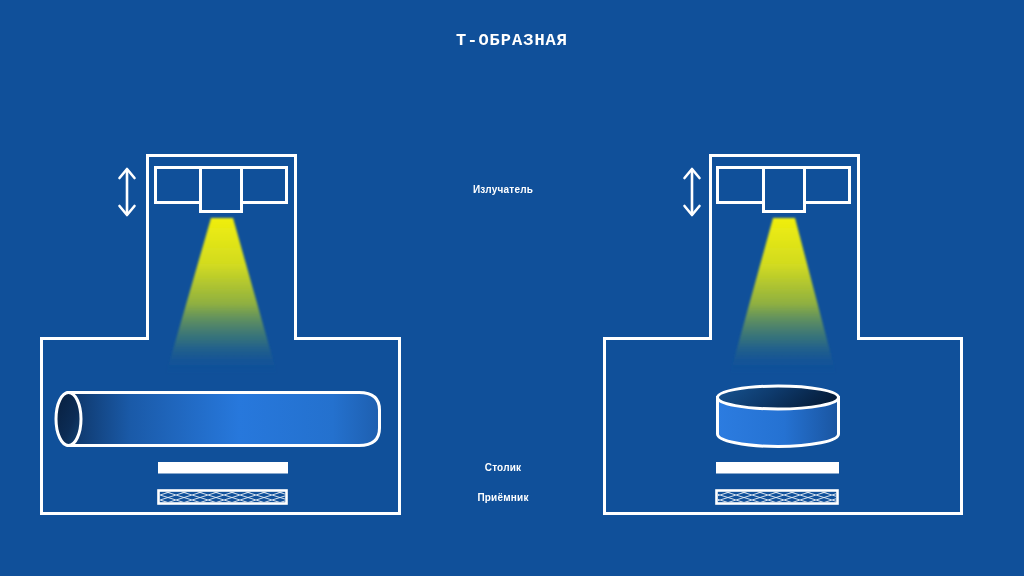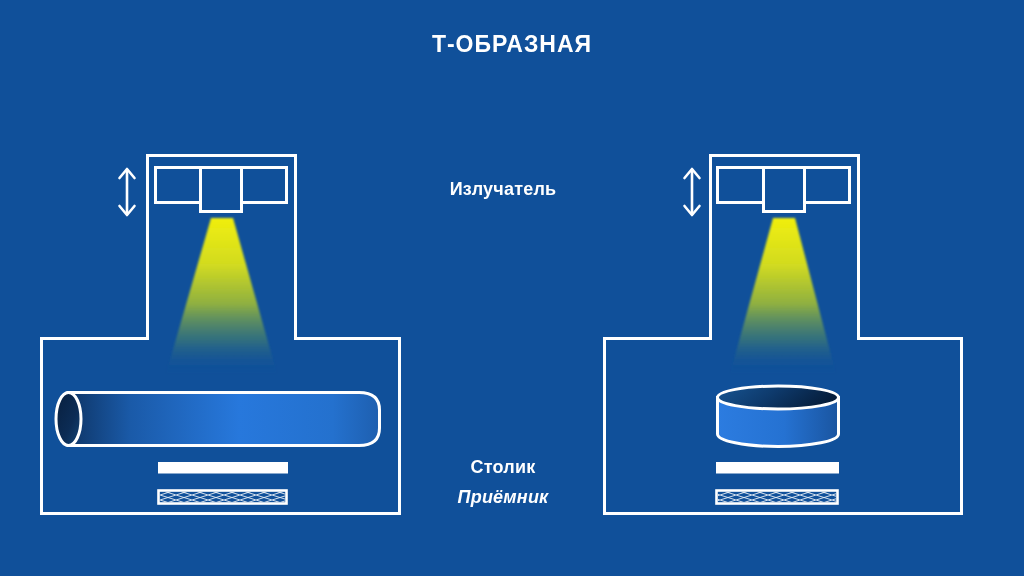--- a/index.html
+++ b/index.html
@@ -7,32 +7,32 @@
     width:1024px;height:576px;
     background:#10509A;
     font-family:"Liberation Sans", sans-serif;
     position:relative;
     overflow:hidden;
   }
   .stage{position:absolute;inset:0;width:1024px;height:576px;}
   .title{
     position:absolute;left:0;right:0;top:31px;
     text-align:center;
-    color:#FFFFFF;font-size:23px;font-weight:700;letter-spacing:1px;
+    color:#FFFFFF;font-size:17px;font-weight:700;letter-spacing:1px;font-family:Liberation Mono, monospace;
   }
   .diagram-svg{position:absolute;left:0;top:0;width:1024px;height:576px;display:block;}
   .lbl{
     position:absolute;transform:translate(-50%,-50%);
-    color:#FFFFFF;font-size:18px;font-weight:700;letter-spacing:0.2px;
+    color:#FFFFFF;font-size:10px;font-weight:700;letter-spacing:0.2px;
     white-space:nowrap;
   }
   .lbl-emitter{left:503px;top:189px;}
   .lbl-object{left:503px;top:415px;}
   .lbl-table{left:503px;top:467px;}
-  .lbl-receiver{left:503px;top:497px;font-style:italic;}
+  .lbl-receiver{left:503px;top:497px;}
 </style>
 </head>
 <body>
 
 <div class="stage">
 
   <div class="title">Т-ОБРАЗНАЯ</div>
 
   <svg class="diagram-svg" width="1024" height="576" viewBox="0 0 1024 576" xmlns="http://www.w3.org/2000/svg">
     <defs>

